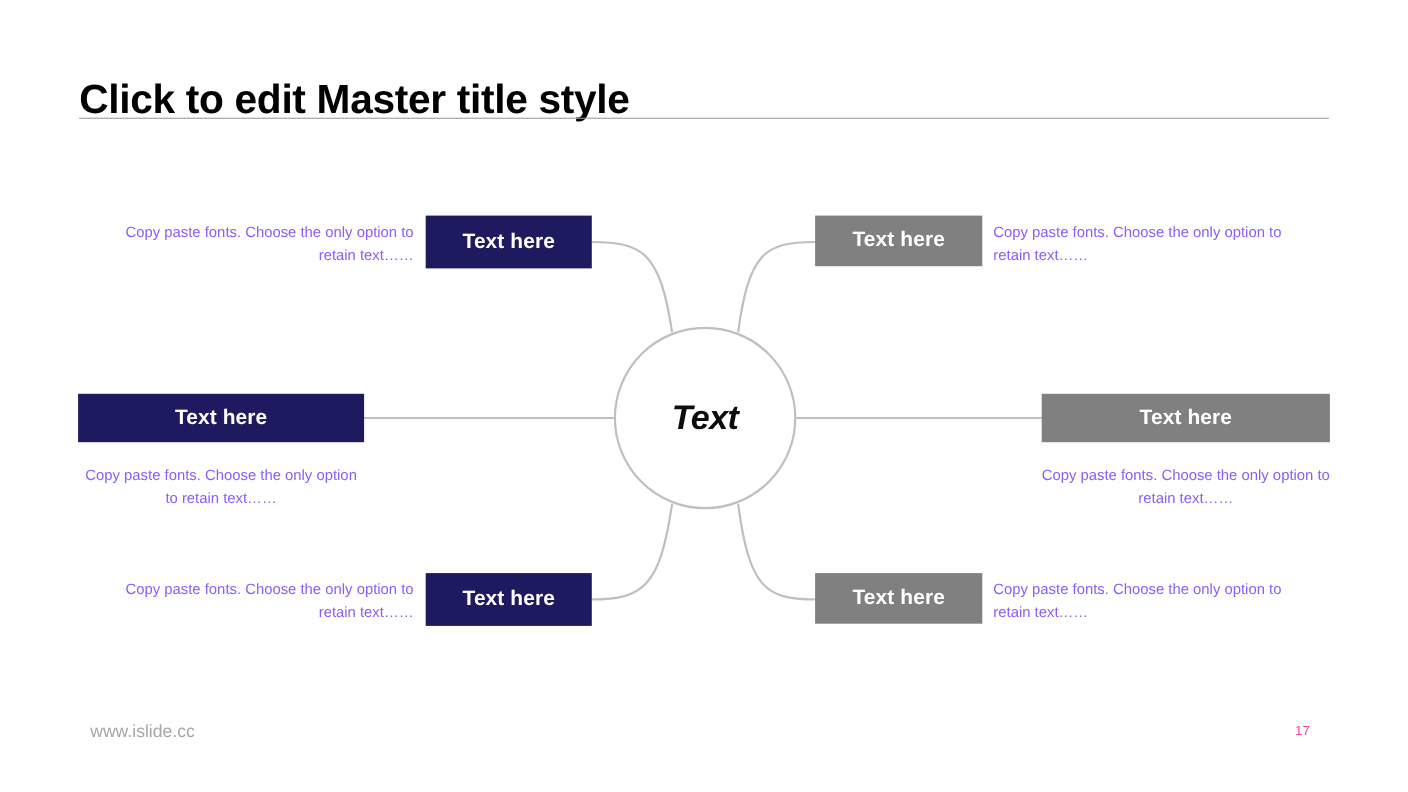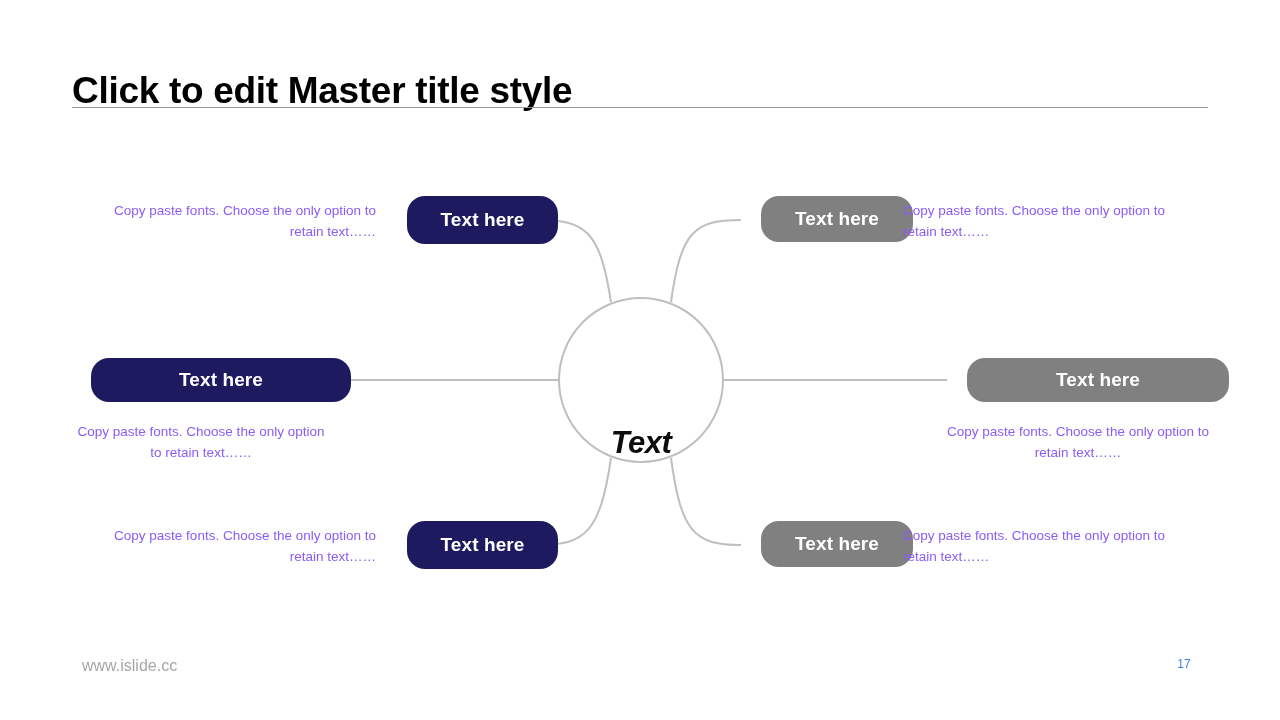--- a/index.html
+++ b/index.html
@@ -62,44 +62,43 @@
     position: absolute;
     left: 558px;
     top: 297px;
     width: 166px;
     height: 166px;
     border-radius: 50%;
     border: 2px solid #bfbfbf;
     background: #ffffff;
     box-sizing: border-box;
     display: flex;
-    align-items: flex-end;
+    align-items: center;
     justify-content: center;
   }
   #center-hub-label {
     font-size: 31px;
     font-weight: bold;
     font-style: italic;
     color: #0d0d0d;
     letter-spacing: -0.5px;
   }
 
   
   .node-button {
     position: absolute;
     box-sizing: border-box;
-    border-radius: 18px;
+    border-radius: 0;
     display: flex;
     align-items: center;
     justify-content: center;
     color: #ffffff;
     font-size: 19px;
     font-weight: bold;
     letter-spacing: 0.1px;
-    margin-left: 20px;
   }
   .node-button.navy { background: #1e1a60; }
   .node-button.gray { background: #808080; }
 
   
   .btn-tl { left: 387px; top: 196px;  width: 151px; height: 48px; }
   .btn-tr { left: 741px; top: 196px;  width: 152px; height: 46px; }
   .btn-bl { left: 387px; top: 521px;  width: 151px; height: 48px; }
   .btn-br { left: 741px; top: 521px;  width: 152px; height: 46px; }
 
@@ -129,21 +128,21 @@
     font-size: 16px;
     color: #a6a6a6;
   }
   #page-number {
     position: absolute;
     left: 1160px;
     top: 657px;
     width: 48px;
     text-align: center;
     font-size: 12px;
-    color: #3b82f6;
+    color: #ec4899;
   }
 </style>
 </head>
 <body>
 
 <div id="slide-title">Click to edit Master title style</div>
 <div id="title-divider"></div>
 
 <div id="diagram">
 

